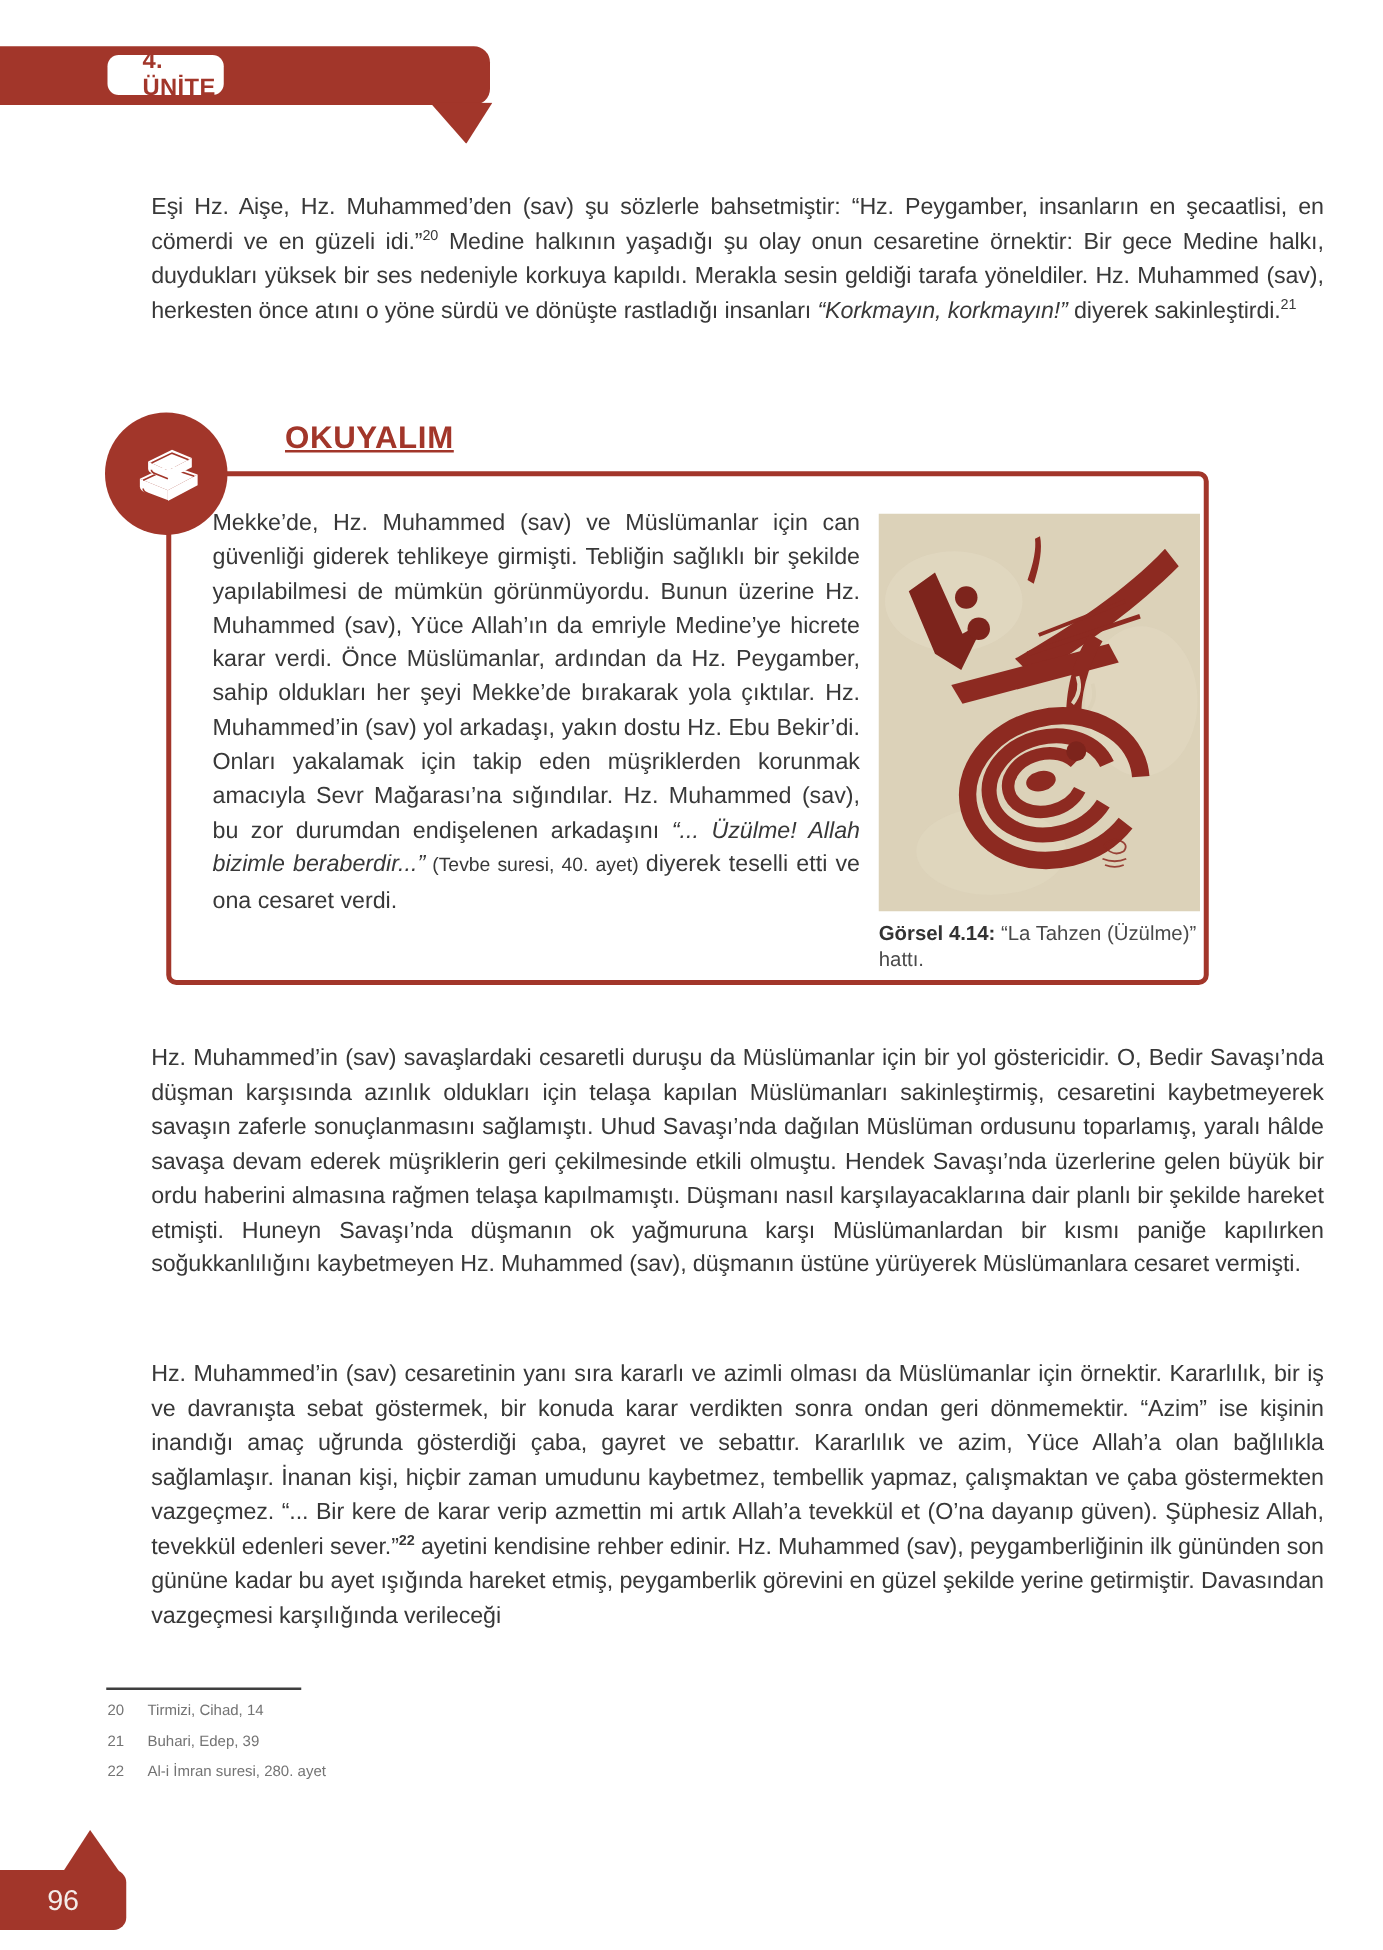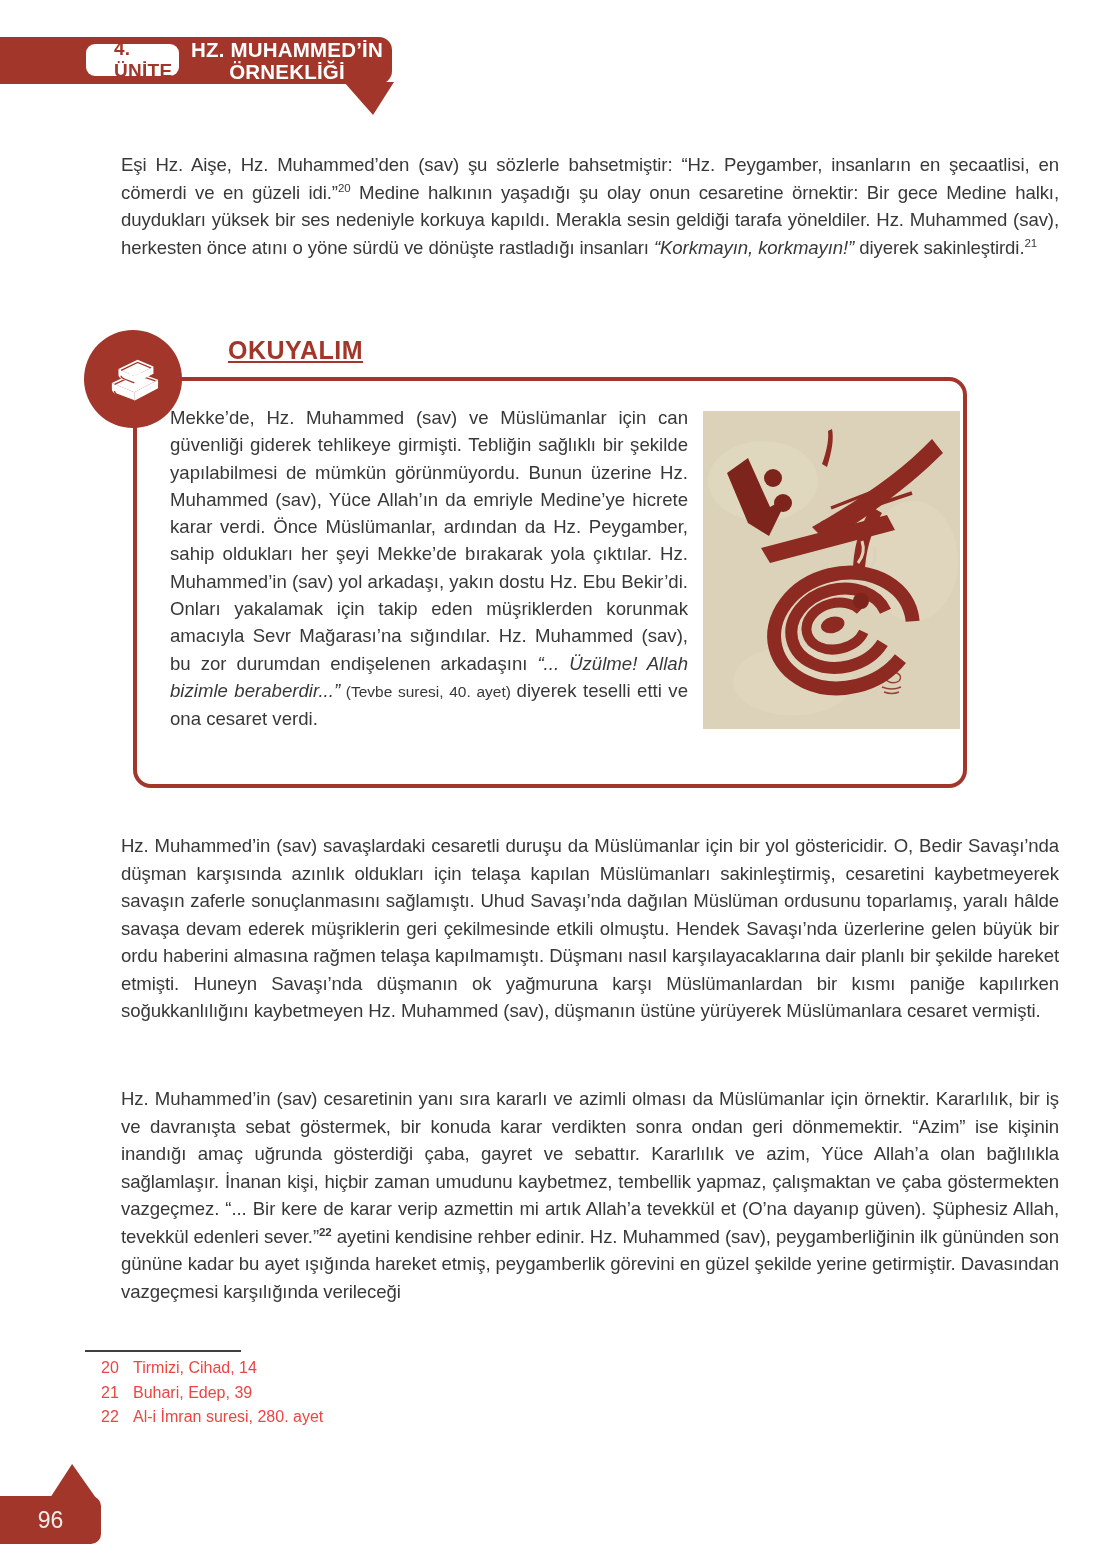--- a/index.html
+++ b/index.html
@@ -45,21 +45,21 @@
   .seg-italic{font-style:italic;}
   .seg-bold{font-weight:normal;}
   .seg-bold-sup{font-weight:bold;}
   .seg-small{font-size:15.8px;}
   #p1{top:151px;}
   #p2{top:832px;}
   #p3{top:1085px;}
   
   .reading-box{
     position:absolute;left:133px;top:377px;width:834px;height:411px;
-    border:4px solid var(--accent);border-radius:18px;background:#ffffff;
+    border:4px solid var(--accent);border-radius:8px;background:#ffffff;
   }
   .reading-circle{
     position:absolute;left:84px;top:330px;width:98px;height:98px;border-radius:50%;
     background:var(--accent);display:flex;align-items:center;justify-content:center;
   }
   .reading-title{
     position:absolute;left:228px;top:336px;
     color:var(--accent);font-weight:bold;font-size:25px;letter-spacing:.5px;text-decoration:underline;
   }
   .reading-text{
@@ -78,45 +78,41 @@
   .calli-caption .cap-label{font-weight:bold;color:#333333;}
   
   .ink{fill:var(--ink);}
   .ink2{fill:#7d241c;}
   .ink-stroke{stroke:var(--ink);fill:none;}
   .bg-curl{stroke:var(--panel-bg);fill:none;}
   .white-fill{fill:#ffffff;}
   .accent-line{stroke:var(--accent);fill:none;}
   
   .footnote-sep{position:absolute;left:85px;top:1350px;width:156px;height:2px;background:#3f3f3f;}
-  .footnotes{position:absolute;left:101px;top:1356px;font-size:16px;line-height:24.5px;color:#ef4444;}
+  .footnotes{position:absolute;left:86px;top:1356px;font-size:12px;line-height:24.5px;color:#737373;}
   .footnote-row .fn-num{display:inline-block;width:32px;}
   
   .page-badge{
     position:absolute;left:0;top:1496px;width:101px;height:48px;
     background:var(--accent);border-radius:0 10px 10px 0;
     display:flex;align-items:center;justify-content:center;
     color:#f4ece9;font-size:23px;
   }
   .page-badge-tail{
     position:absolute;left:50px;top:1464px;width:46px;height:34px;
     background:var(--accent);
     clip-path:polygon(48% 0,100% 100%,0 100%);
   }
 </style>
 </head>
 <body>
 
 <div class="banner">
   <div class="unit-badge">
     <span>4. ÜNİTE</span>
-  </div>
-  <div class="banner-title">
-    <div>HZ. MUHAMMED’İN</div>
-    <div>ÖRNEKLİĞİ</div>
   </div>
 </div>
 <div class="banner-tail"></div>
 
 <p class="para" id="p1"><span class="seg-normal">Eşi Hz. Aişe, Hz. Muhammed’den (sav) şu sözlerle bahsetmiştir: “Hz. Peygamber, insanların en şecaatlisi, en cömerdi ve en güzeli idi.”</span><sup class="seg-sup">20</sup><span class="seg-normal"> Medine halkının yaşadığı şu olay onun cesaretine örnektir: Bir gece Medine halkı, duydukları yüksek bir ses nedeniyle korkuya kapıldı. Merakla sesin geldiği tarafa yöneldiler. Hz. Muhammed (sav), herkesten önce atını o yöne sürdü ve dönüşte rastladığı insanları </span><span class="seg-italic">“Korkmayın, korkmayın!”</span><span class="seg-normal"> diyerek sakinleştirdi.</span><sup class="seg-sup">21</sup></p>
 
 <div class="reading-box">
   <p class="reading-text"><span class="seg-normal">Mekke’de, Hz. Muhammed (sav) ve Müslümanlar için can güvenliği giderek tehlikeye girmişti. Tebliğin sağlıklı bir şekilde yapılabilmesi de mümkün görünmüyordu. Bunun üzerine Hz. Muhammed (sav), Yüce Allah’ın da emriyle Medine’ye hicrete karar verdi. Önce Müslümanlar, ardından da Hz. Peygamber, sahip oldukları her şeyi Mekke’de bırakarak yola çıktılar. Hz. Muhammed’in (sav) yol arkadaşı, yakın dostu Hz. Ebu Bekir’di. Onları yakalamak için takip eden müşriklerden korunmak amacıyla Sevr Mağarası’na sığındılar. Hz. Muhammed (sav), bu zor durumdan endişelenen arkadaşını </span><span class="seg-italic">“... Üzülme! Allah bizimle beraberdir...”</span><span class="seg-small"> (Tevbe suresi, 40. ayet) </span><span class="seg-normal"> diyerek teselli etti ve ona cesaret verdi.</span></p>
 
   <div class="calli-panel">
@@ -154,20 +150,23 @@
       <circle class="ink2" cx="158" cy="190" r="8"></circle>
 
       <g class="ink-stroke" stroke-width="1.4" opacity="0.85">
         <path d="M180,266 q6,-8 14,-4 q6,3 2,8 q-8,5 -16,-4"></path>
         <path d="M179,276 q10,4 19,0"></path>
         <path d="M181,281 q8,3 15,0"></path>
       </g>
     </svg>
   </div>
 
+  <div class="calli-caption">
+    <span class="cap-label">Görsel 4.14:</span><span> “La Tahzen (Üzülme)” hattı.</span>
+  </div>
 </div>
 
 <div class="reading-circle">
   <svg viewBox="0 0 100 100" width="66" height="66">
 
     <path class="white-fill" d="M18,56 L54,39 L88,51 L52,70 Z"></path>
     <path class="white-fill" d="M18,56 L18,65 Q18,70 25,73 L52,83 L52,70 Z"></path>
     <path class="white-fill" d="M52,70 L52,83 L88,64 L88,51 Z"></path>
     <path class="accent-line" stroke-width="2" d="M22,58 L54,43 L84,53"></path>
     <path class="accent-line" stroke-width="2" d="M22,68 Q22,72 28,74 L52,83"></path>

